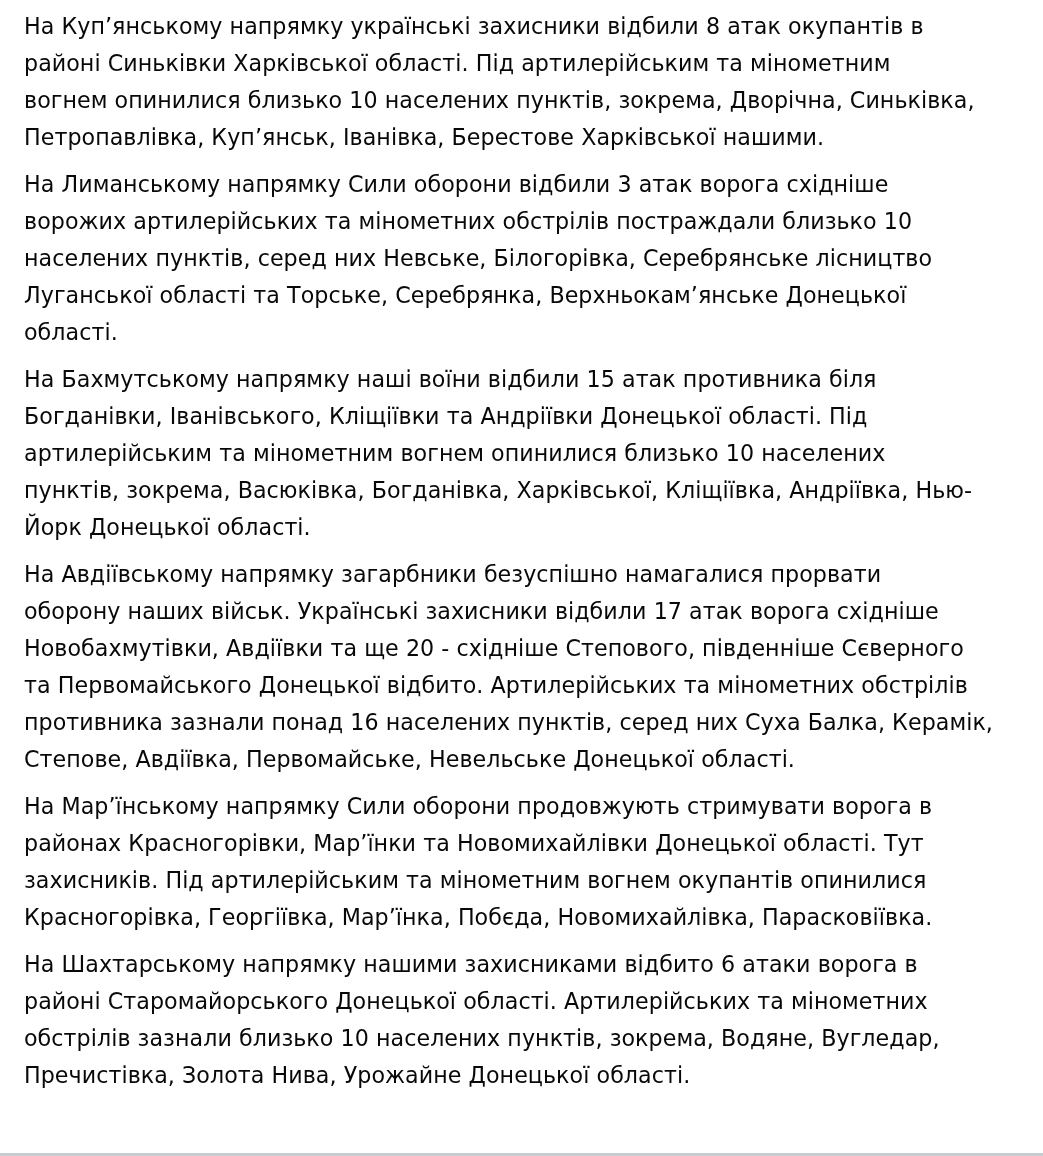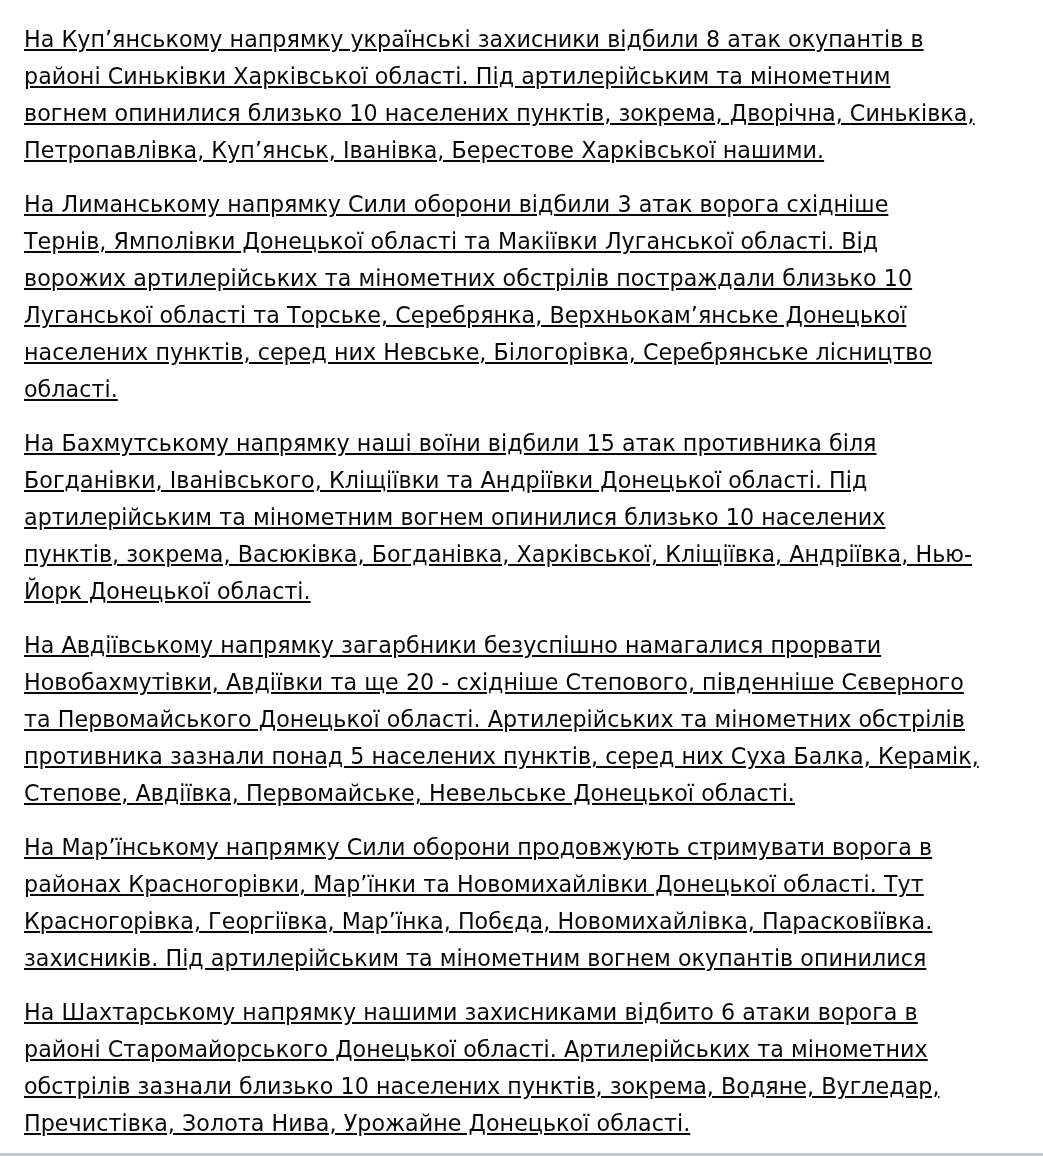--- a/index.html
+++ b/index.html
@@ -18,22 +18,21 @@
       left: 24px;
       top: 4px;
       width: 1010px;
       font-family: "DejaVu Sans", sans-serif;
       font-size: 22.2px;
       line-height: 37px;
       color: #080808;
       letter-spacing: 0.05px;
     }
     .para {
-      margin: 17px 0 10px 0;
-      text-decoration: underline;
+      margin: 4px 0 10px 0;
     }
     .line {
       display: block;
       white-space: nowrap;
     }
     .bottom-border {
       position: absolute;
       left: 0;
       right: 0;
       bottom: 0;
@@ -48,48 +47,48 @@
 
   <p class="para">
     <span class="line">На Куп’янському напрямку українські захисники відбили 8 атак окупантів в</span>
     <span class="line">районі Синьківки Харківської області. Під артилерійським та мінометним</span>
     <span class="line">вогнем опинилися близько 10 населених пунктів, зокрема, Дворічна, Синьківка,</span>
     <span class="line">Петропавлівка, Куп’янськ, Іванівка, Берестове Харківської нашими.</span>
   </p>
 
   <p class="para">
     <span class="line">На Лиманському напрямку Сили оборони відбили 3 атак ворога східніше</span>
-    <span class="line">Тернів, Ямполівки Донецької області та Макіївки Луганської області. Від</span>
     <span class="line">ворожих артилерійських та мінометних обстрілів постраждали близько 10</span>
+    <span class="line">населених пунктів, серед них Невське, Білогорівка, Серебрянське лісництво</span>
     <span class="line">Луганської області та Торське, Серебрянка, Верхньокам’янське Донецької</span>
-    <span class="line">населених пунктів, серед них Невське, Білогорівка, Серебрянське лісництво</span>
     <span class="line">області.</span>
   </p>
 
   <p class="para">
     <span class="line">На Бахмутському напрямку наші воїни відбили 15 атак противника біля</span>
     <span class="line">Богданівки, Іванівського, Кліщіївки та Андріївки Донецької області. Під</span>
     <span class="line">артилерійським та мінометним вогнем опинилися близько 10 населених</span>
     <span class="line">пунктів, зокрема, Васюківка, Богданівка, Харківської, Кліщіївка, Андріївка, Нью-</span>
     <span class="line">Йорк Донецької області.</span>
   </p>
 
   <p class="para">
     <span class="line">На Авдіївському напрямку загарбники безуспішно намагалися прорвати</span>
+    <span class="line">оборону наших військ. Українські захисники відбили 17 атак ворога східніше</span>
     <span class="line">Новобахмутівки, Авдіївки та ще 20 - східніше Степового, південніше Сєверного</span>
-    <span class="line">та Первомайського Донецької області. Артилерійських та мінометних обстрілів</span>
-    <span class="line">противника зазнали понад 5 населених пунктів, серед них Суха Балка, Керамік,</span>
+    <span class="line">та Первомайського Донецької відбито. Артилерійських та мінометних обстрілів</span>
+    <span class="line">противника зазнали понад 16 населених пунктів, серед них Суха Балка, Керамік,</span>
     <span class="line">Степове, Авдіївка, Первомайське, Невельське Донецької області.</span>
   </p>
 
   <p class="para">
     <span class="line">На Мар’їнському напрямку Сили оборони продовжують стримувати ворога в</span>
     <span class="line">районах Красногорівки, Мар’їнки та Новомихайлівки Донецької області. Тут</span>
+    <span class="line">захисників. Під артилерійським та мінометним вогнем окупантів опинилися</span>
     <span class="line">Красногорівка, Георгіївка, Мар’їнка, Побєда, Новомихайлівка, Парасковіївка.</span>
-    <span class="line">захисників. Під артилерійським та мінометним вогнем окупантів опинилися</span>
   </p>
 
   <p class="para">
     <span class="line">На Шахтарському напрямку нашими захисниками відбито 6 атаки ворога в</span>
     <span class="line">районі Старомайорського Донецької області. Артилерійських та мінометних</span>
     <span class="line">обстрілів зазнали близько 10 населених пунктів, зокрема, Водяне, Вугледар,</span>
     <span class="line">Пречистівка, Золота Нива, Урожайне  Донецької області.</span>
   </p>
 
 </div>

